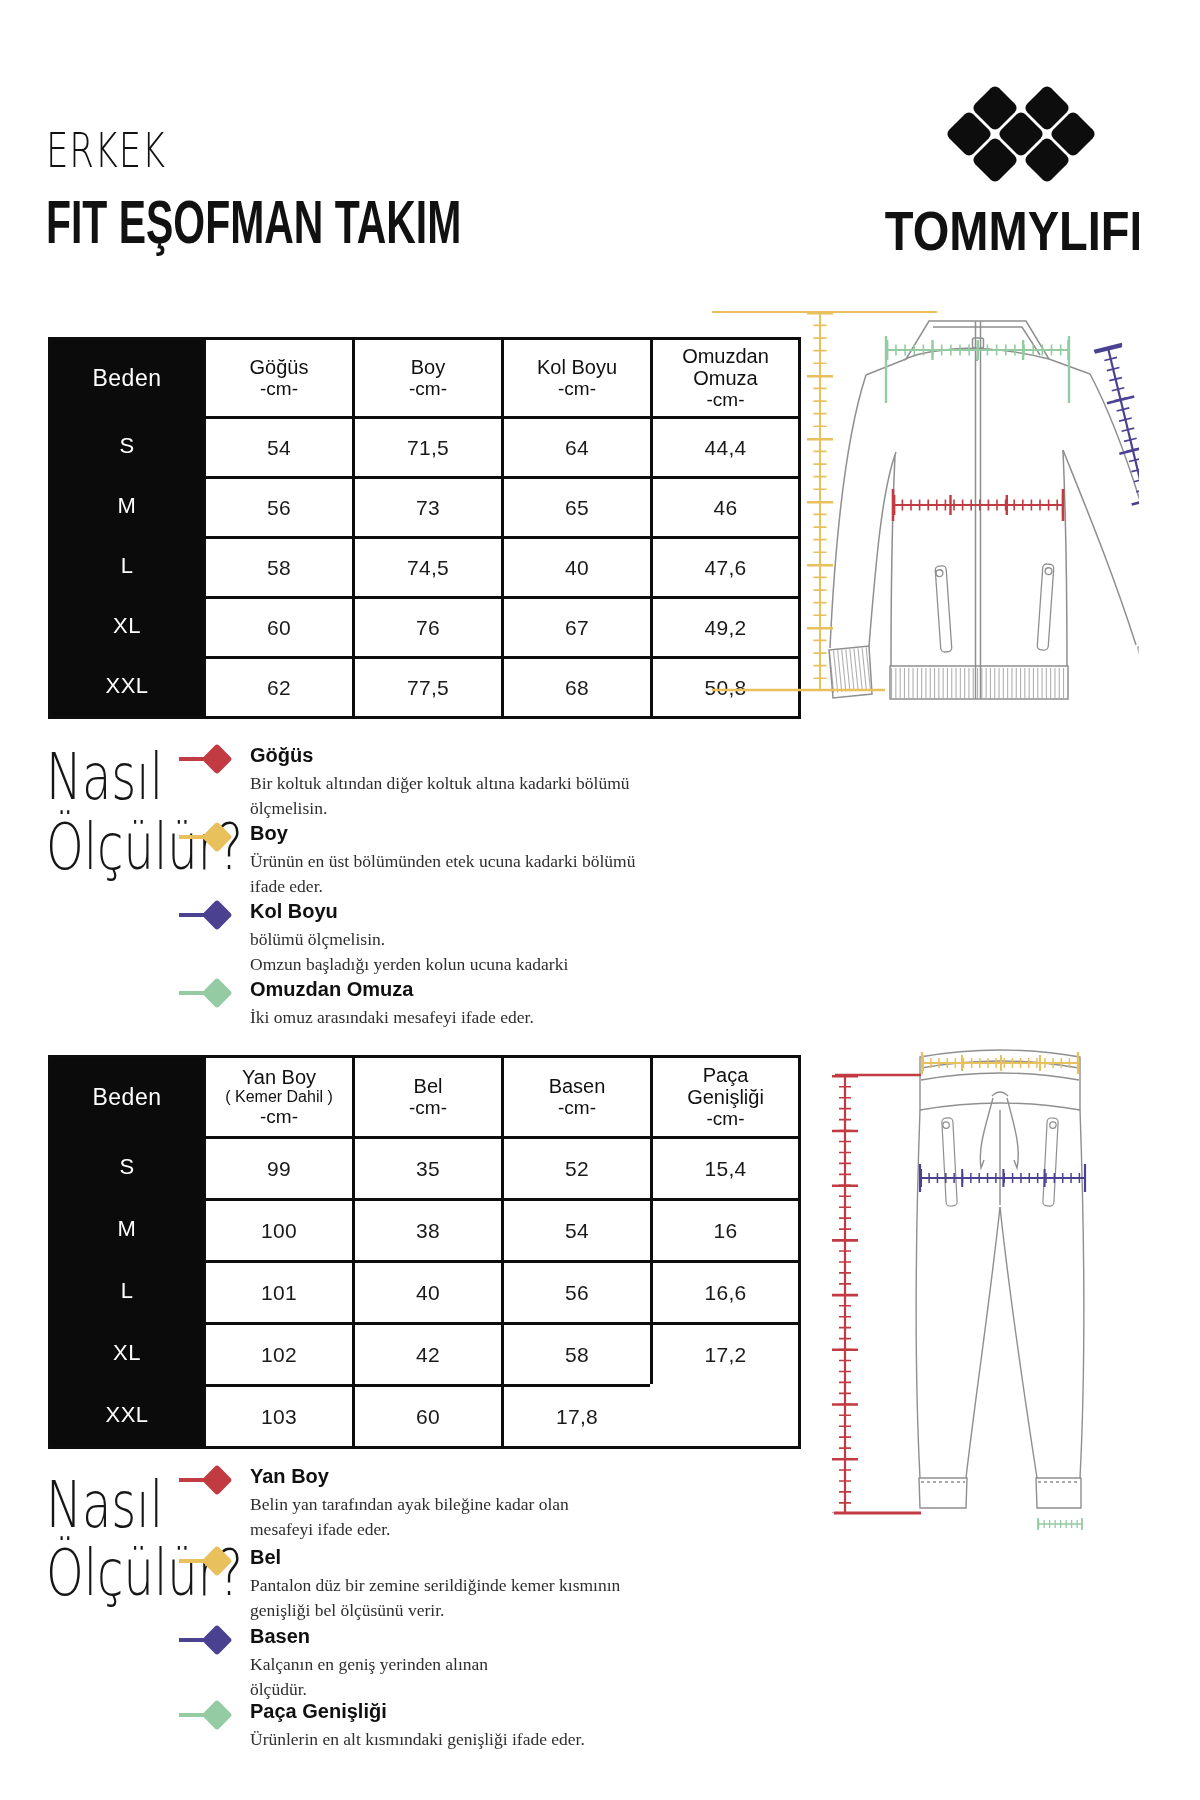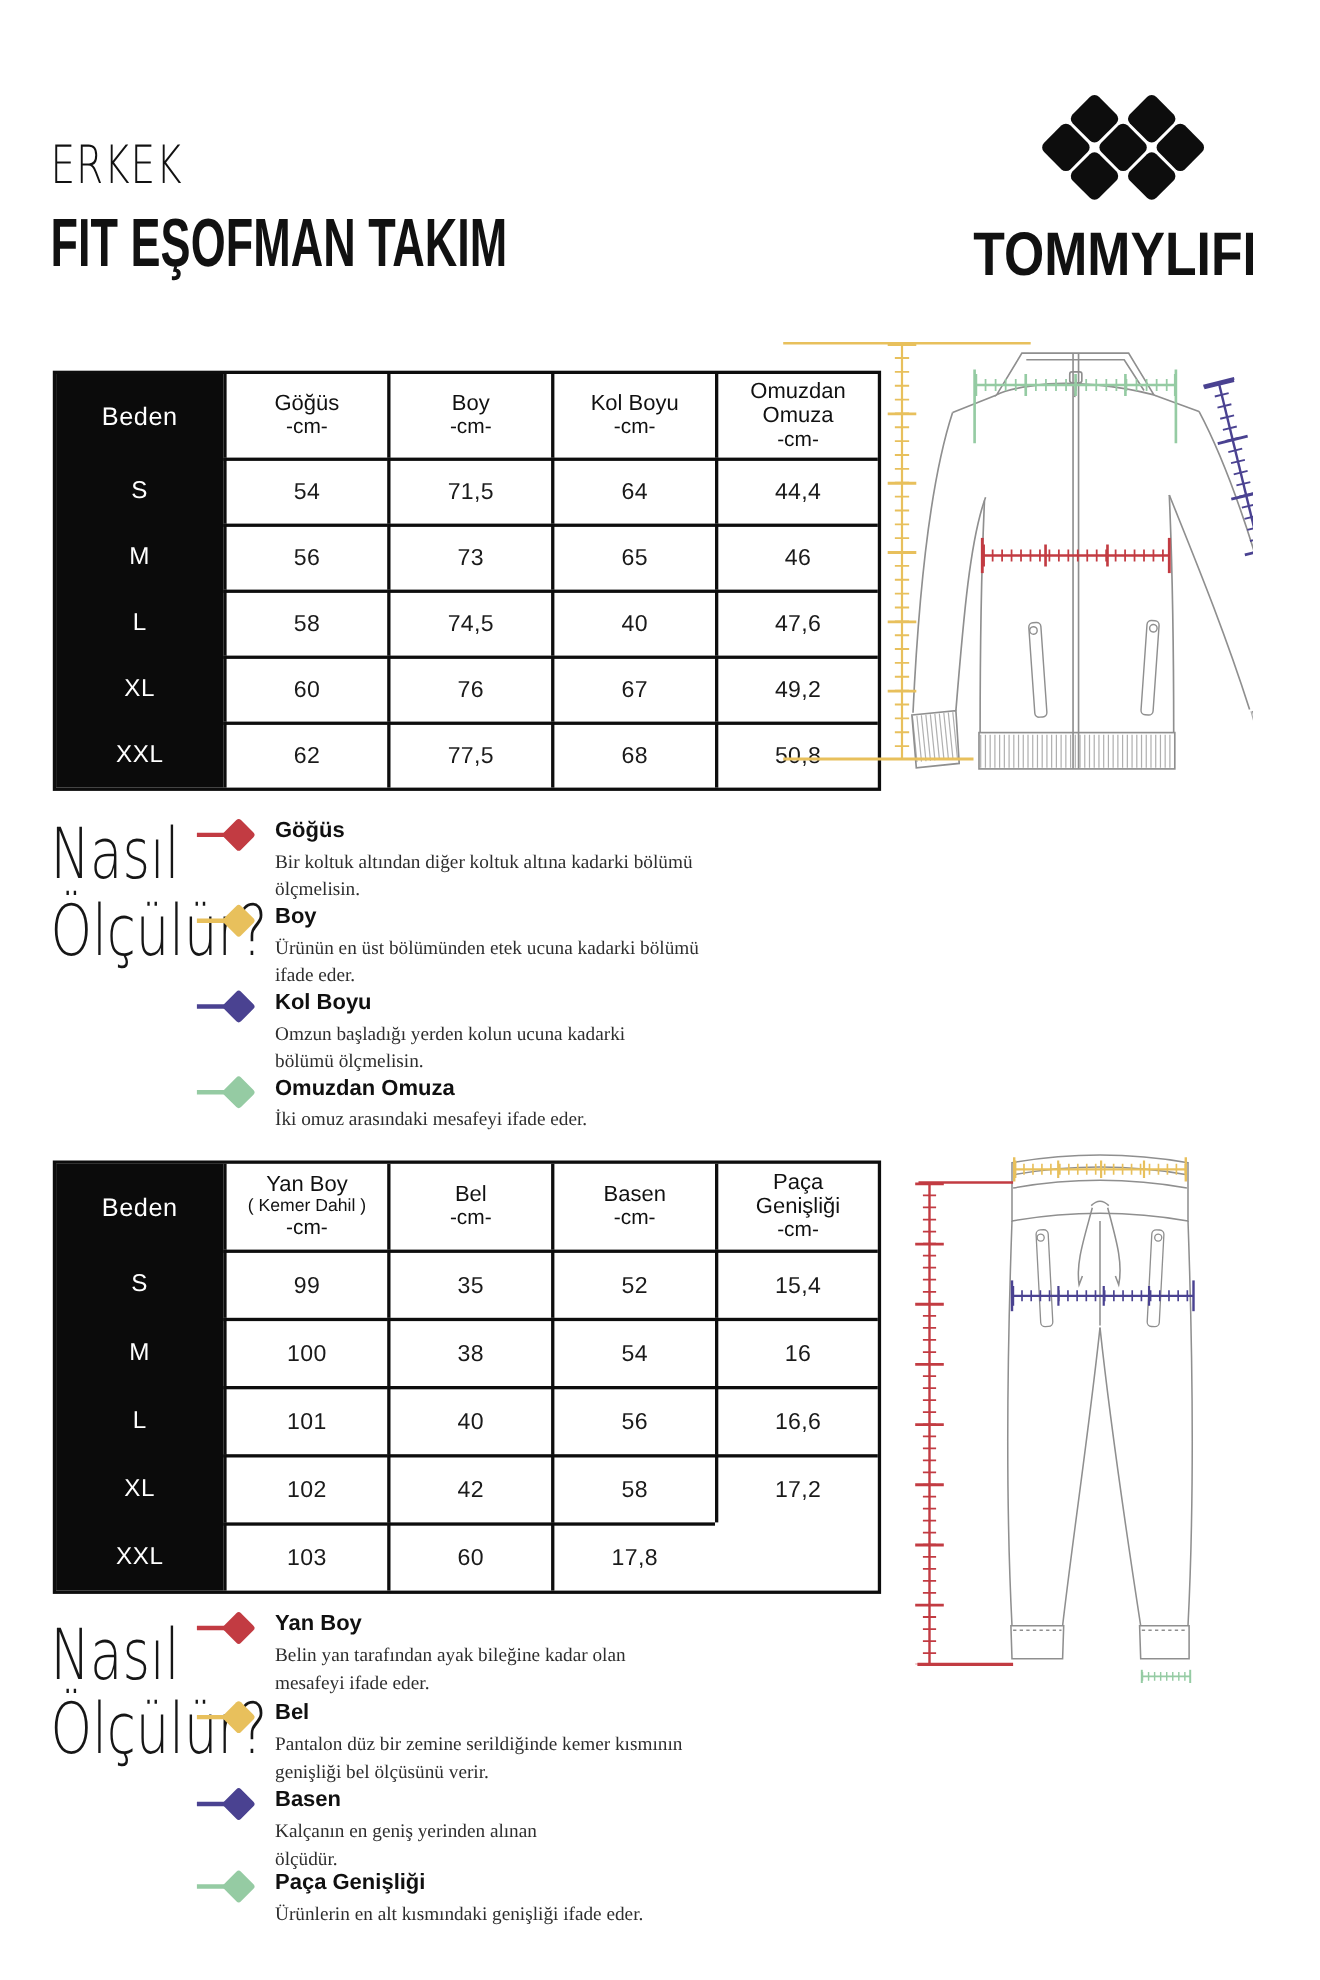--- a/index.html
+++ b/index.html
@@ -194,22 +194,22 @@
       <div class="lline">ifade eder.</div>
     </div>
   </div>
   <div class="litem" style="top:900px;">
     <svg class="lmark" width="66" height="46" viewBox="0 0 66 46">
       <line x1="1" y1="23" x2="28" y2="23" stroke-width="4" stroke="#4A4291"></line>
       <rect x="28" y="12" width="22" height="22" rx="3" transform="rotate(45 39 23)" fill="#4A4291"></rect>
     </svg>
     <div class="ltext">
       <div class="ltitle">Kol Boyu</div>
+      <div class="lline">bölümü ölçmelisin.</div>
       <div class="lline">Omzun başladığı yerden kolun ucuna kadarki</div>
-      <div class="lline">bölümü ölçmelisin.</div>
     </div>
   </div>
   <div class="litem" style="top:978px;">
     <svg class="lmark" width="66" height="46" viewBox="0 0 66 46">
       <line x1="1" y1="23" x2="28" y2="23" stroke-width="4" stroke="#95CBA3"></line>
       <rect x="28" y="12" width="22" height="22" rx="3" transform="rotate(45 39 23)" fill="#95CBA3"></rect>
     </svg>
     <div class="ltext">
       <div class="ltitle">Omuzdan Omuza</div>
       <div class="lline">İki omuz arasındaki mesafeyi ifade eder.</div>

